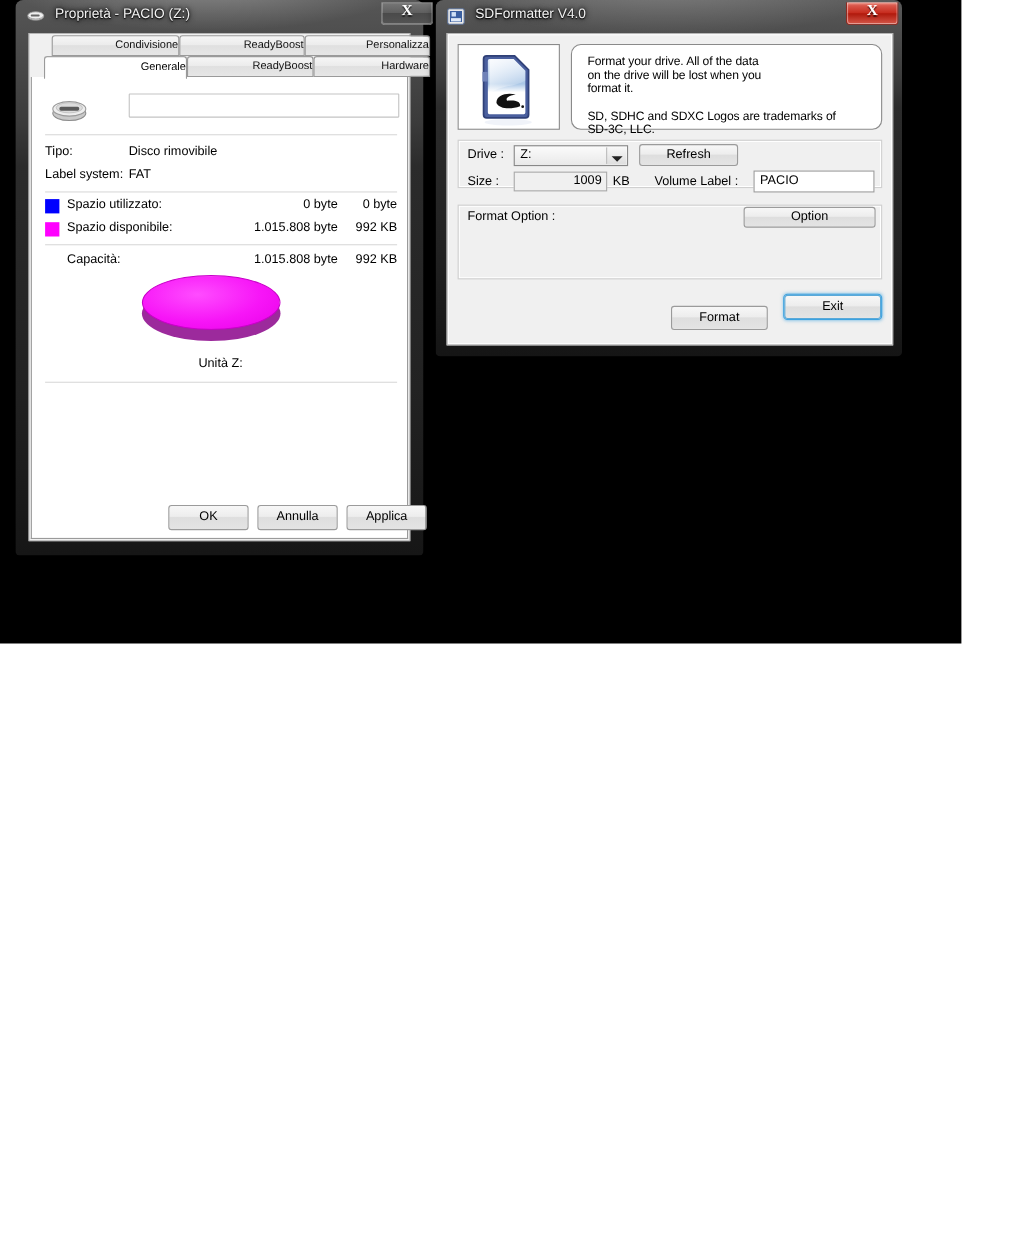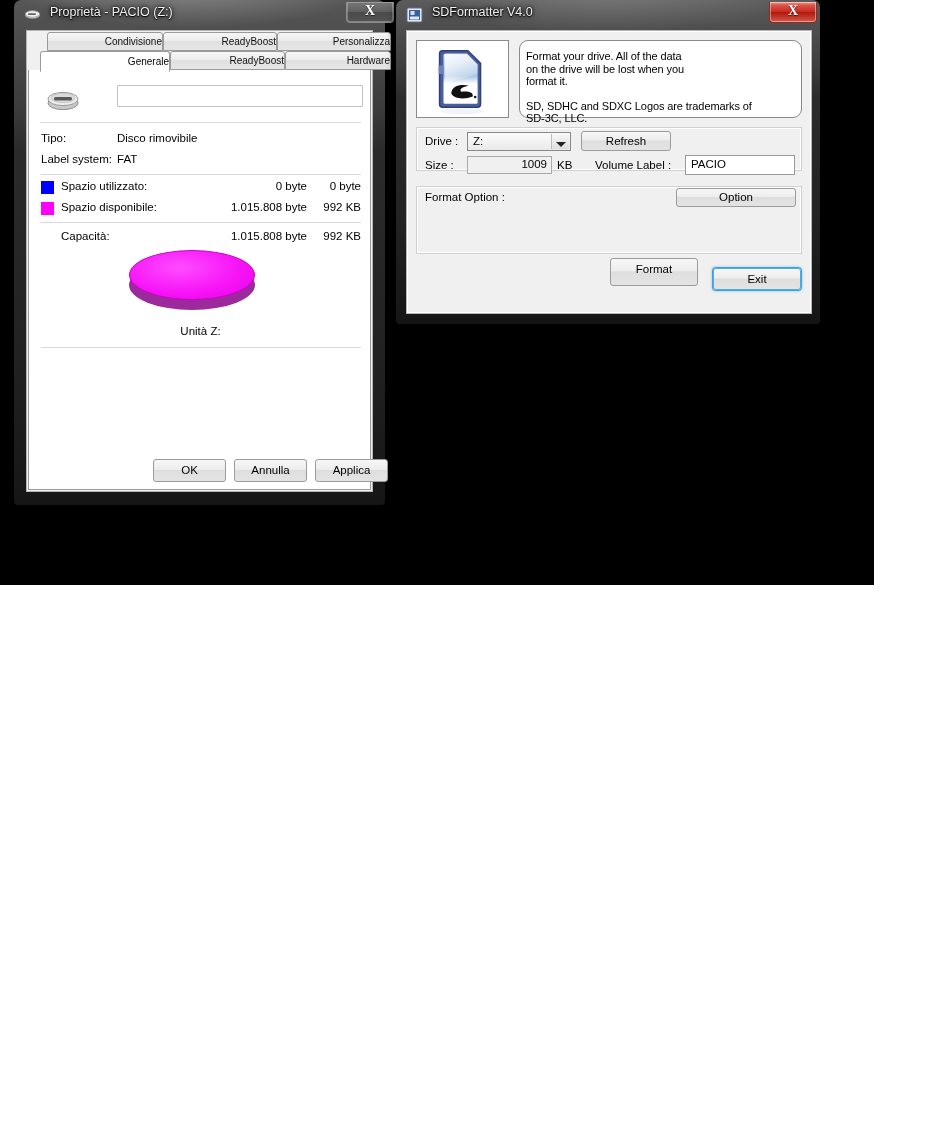--- a/index.html
+++ b/index.html
@@ -133,21 +133,21 @@
 
   .sd-inner{position:absolute;left:0;top:0;right:0;bottom:0;}
 
   .sd-icon-box{
     position:absolute;left:9px;top:9px;width:93px;height:78px;
     background:#ffffff;border:1px solid #8a8a8a;box-sizing:border-box;
   }
   .sd-msg{
     position:absolute;left:112px;top:9px;width:283px;height:78px;
     background:#ffffff;border:1px solid #8a8a8a;border-radius:9px;box-sizing:border-box;
-    padding:9px 0 0 6px;
+    padding:9px 0 0 14px;
   }
   .sd-msg p{margin:0;font-size:11px;line-height:12.6px;color:#000;
             font-family:"Liberation Sans",sans-serif;letter-spacing:-0.1px;}
   .sd-msg p.gap{margin-top:12px;}
 
   .group{
     position:absolute;background:#f0f0f0;
     border:1px solid #d0d0d0;box-shadow:inset 0 0 0 1px #ffffff;box-sizing:border-box;
   }
   #grpDrive{left:9px;top:96px;width:386px;height:44px;}
@@ -363,21 +363,21 @@
 
         <div class="group" id="grpFmt">
           <div class="lbl" style="left:8px;top:4px;">Format Option :</div>
 
           <div class="btn" style="position:absolute;left:259px;top:1px;width:120px;height:19px;line-height:17px;">
             <span>Option</span>
           </div>
 
         </div>
 
-        <div class="btn" style="position:absolute;left:203px;top:227px;width:88px;height:28px;line-height:20px;">
+        <div class="btn" style="position:absolute;left:203px;top:247px;width:88px;height:22px;line-height:20px;">
           <span>Format</span>
         </div>
         <div class="btn btn-default" style="position:absolute;left:306px;top:237px;width:88px;height:22px;line-height:20px;">
           <span>Exit</span>
         </div>
 
       </div>
     </div>
   </div>
 

